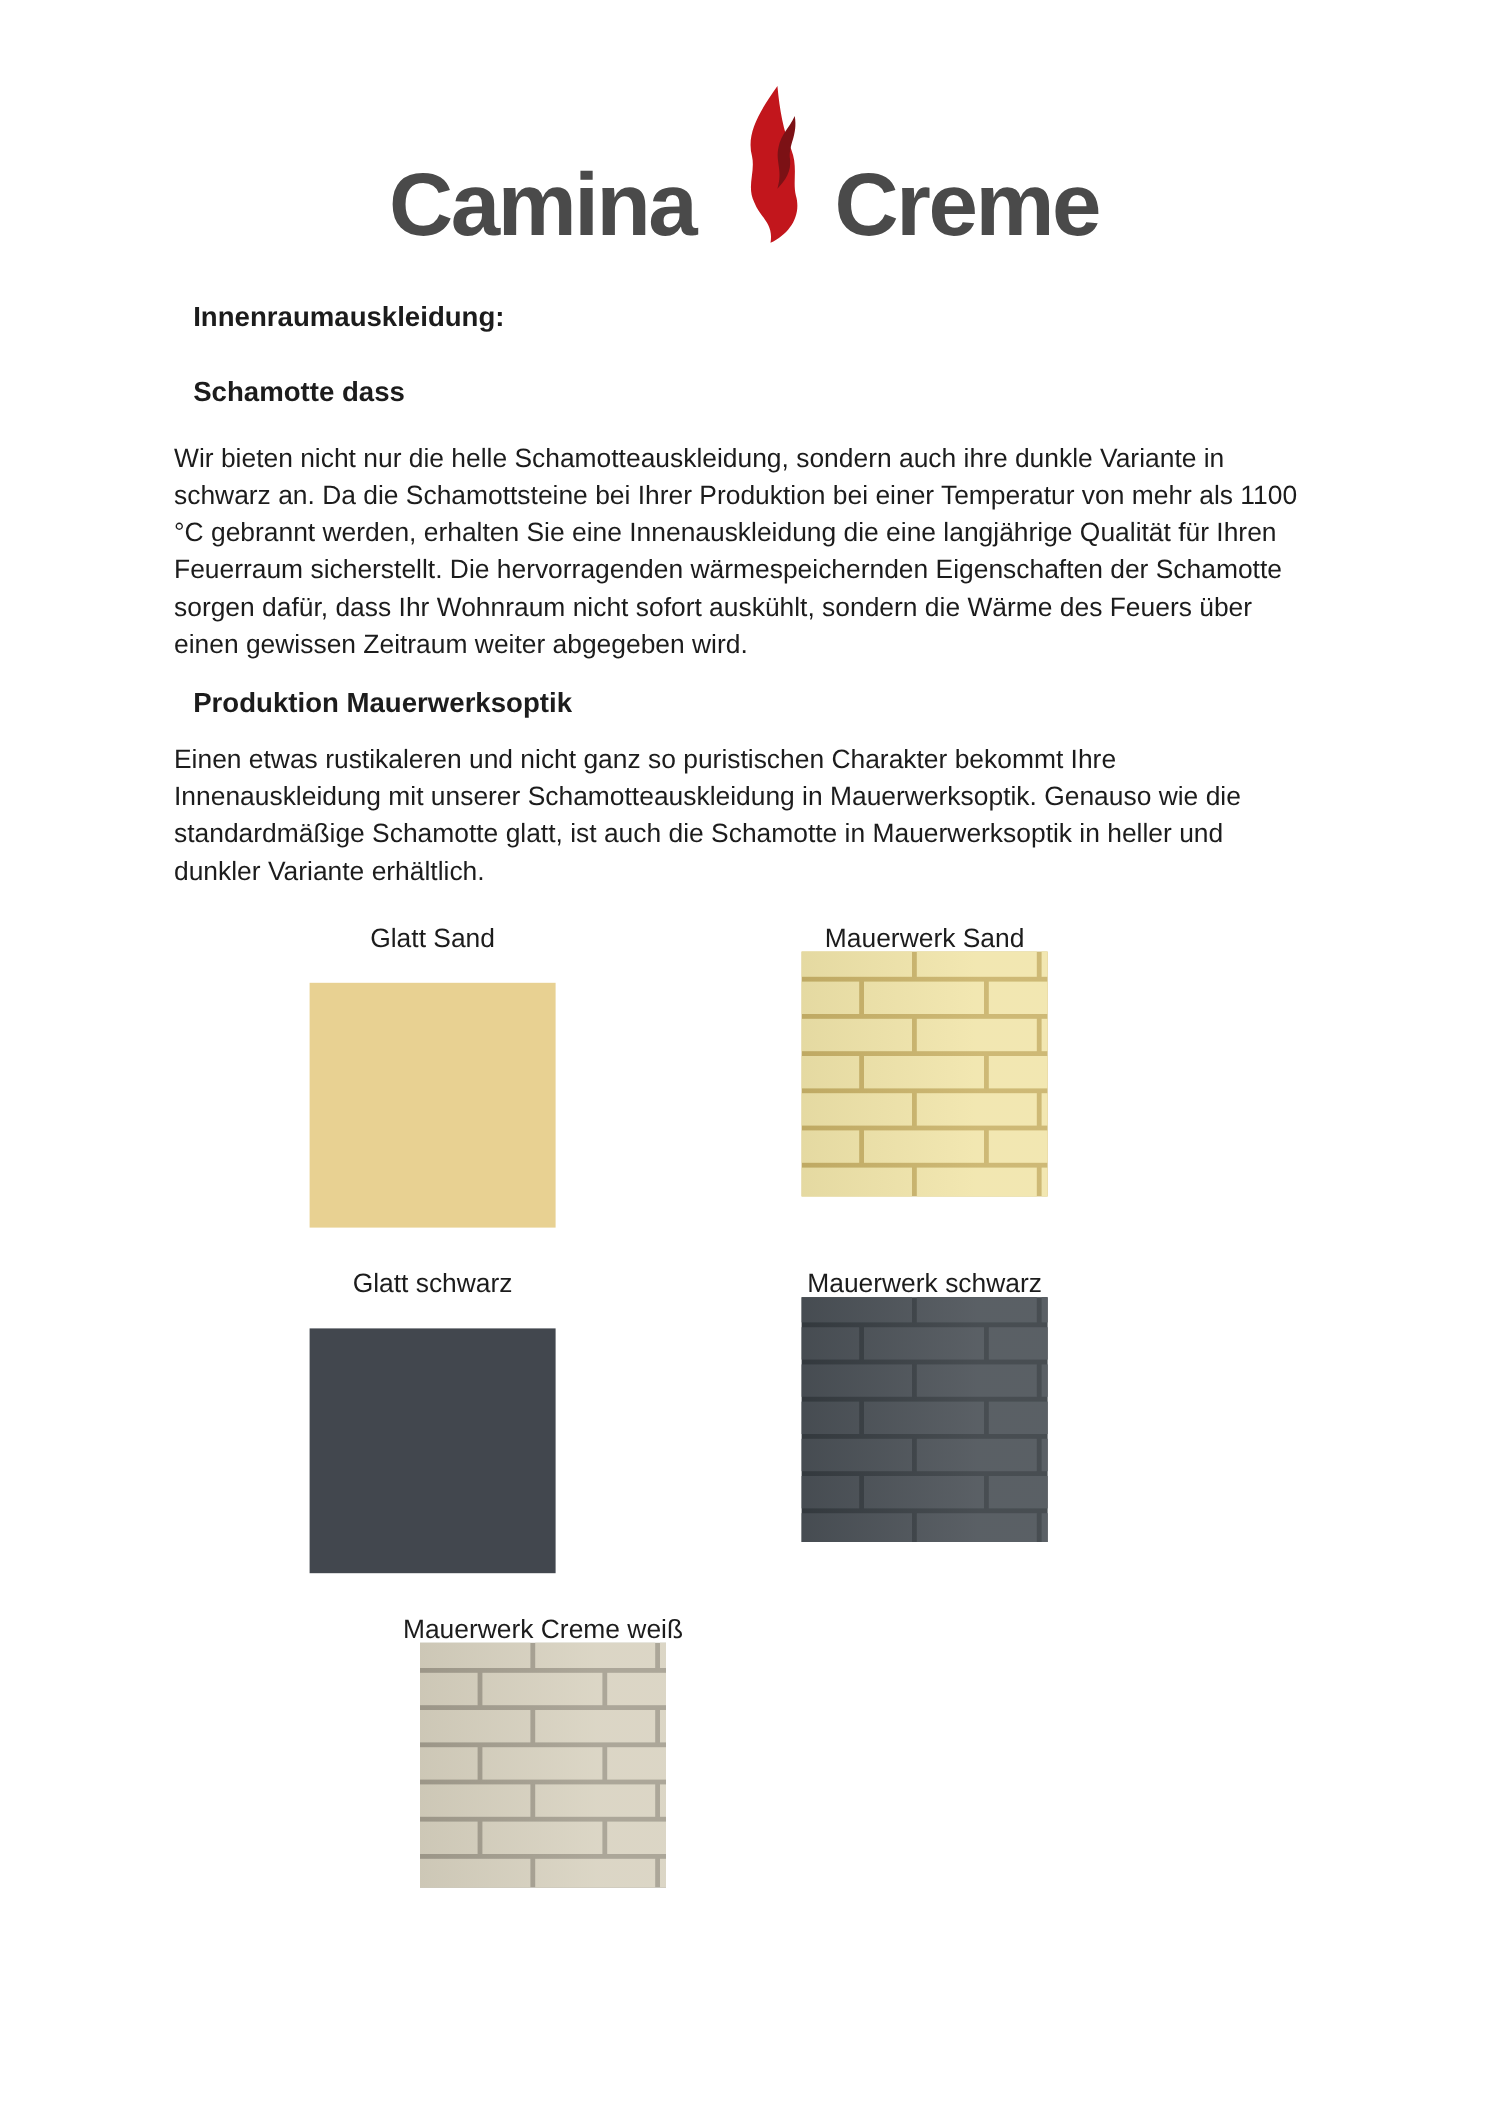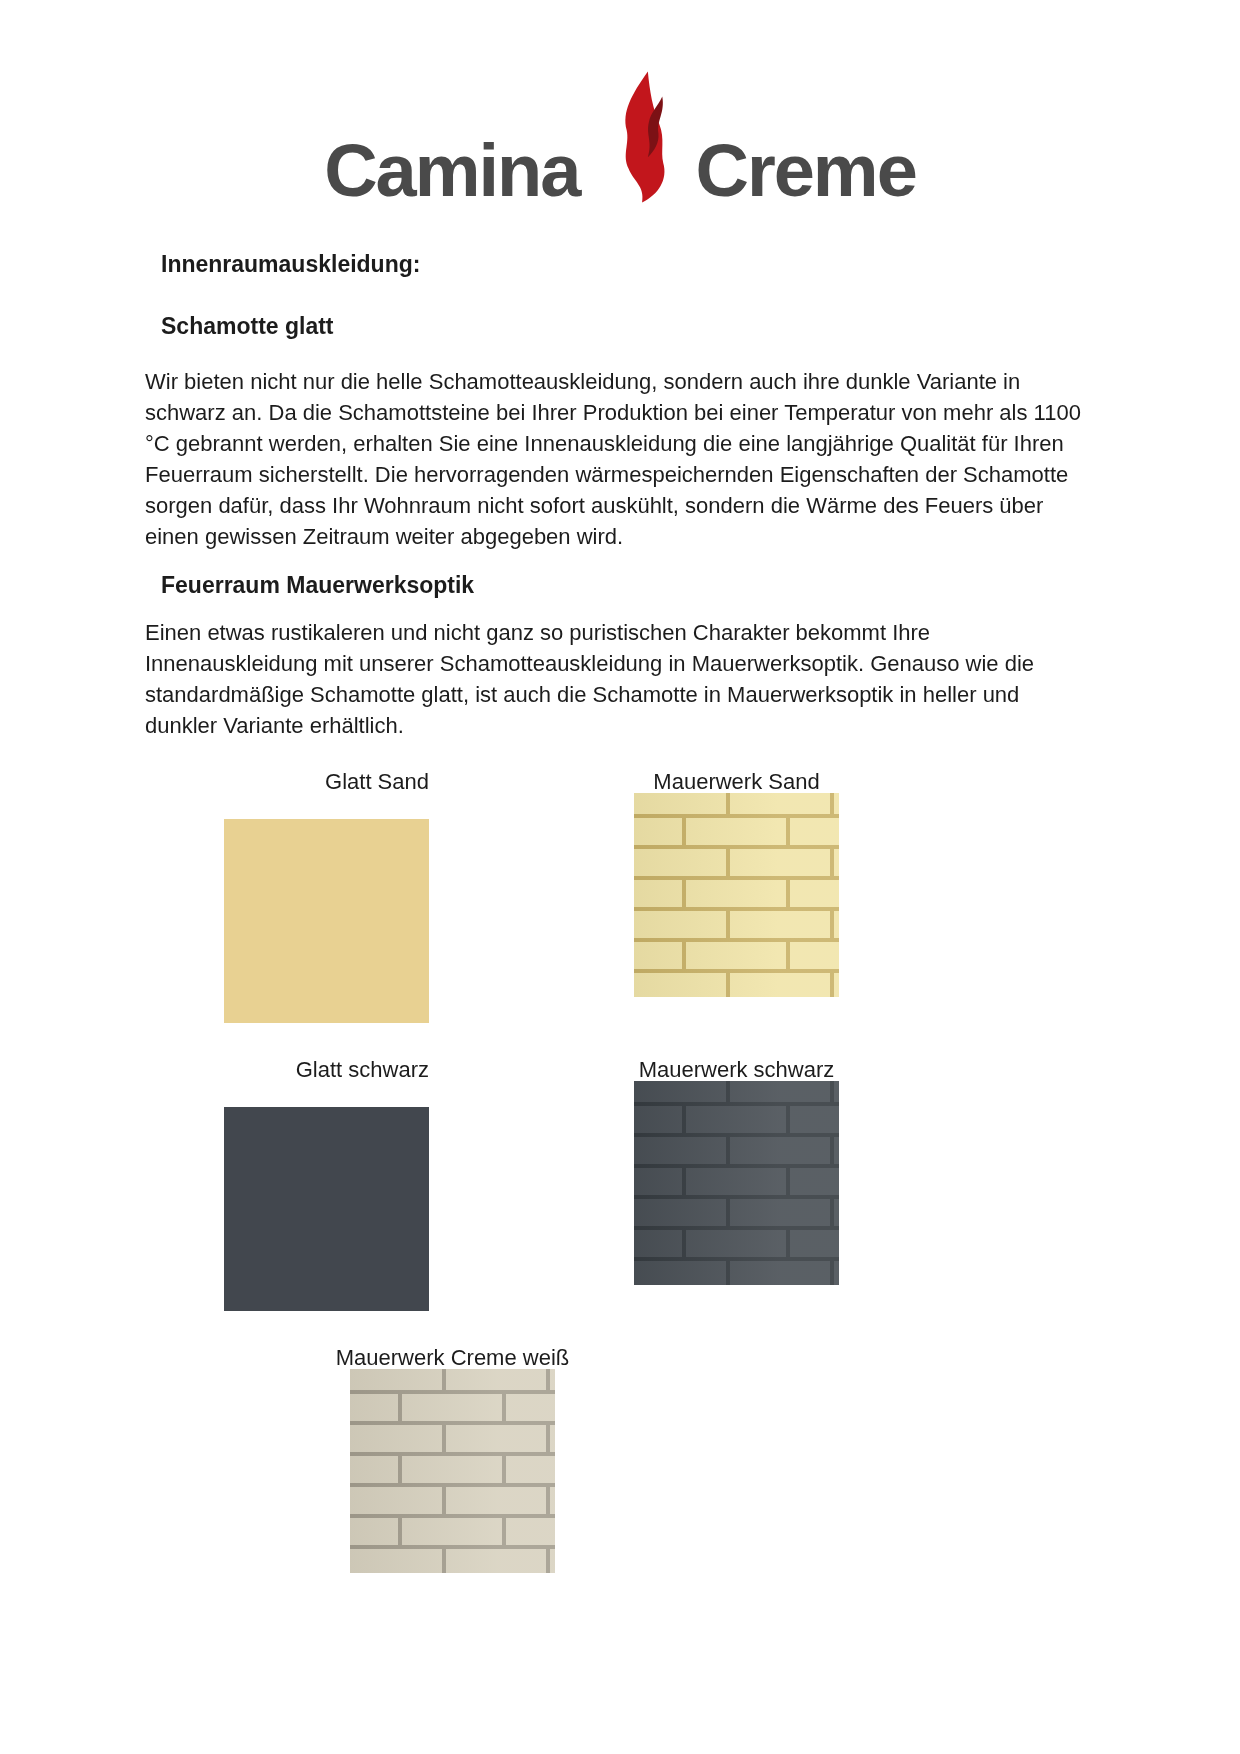--- a/index.html
+++ b/index.html
@@ -33,21 +33,21 @@
   .h-sub1{margin-top:36px;}
   .h-sub2{margin-top:20px;}
   .para{
     font-size:22px;line-height:31px;margin:0;width:952px;
   }
   .p1{margin-top:27px;}
   .p2{margin-top:19px;}
   .sw-area{margin-top:28px;}
   .sw-row{display:flex;margin-bottom:34px;}
   .sw-col{width:205px;display:flex;flex-direction:column;align-items:center;}
-  .sw-col.first{margin-left:79px;align-items:flex-end;}
+  .sw-col.first{margin-left:113px;}
   .sw-col.second{margin-left:205px;}
   .sw-label{font-size:22px;line-height:26px;white-space:nowrap;}
   .swatch{
     width:205px;height:204px;margin-top:24px;
     position:relative;overflow:hidden;flex:0 0 auto;
   }
   .swatch.brick::after{
     content:'';position:absolute;inset:0;pointer-events:none;
     background:linear-gradient(90deg,rgba(0,0,0,0.05),rgba(255,255,255,0.09) 72%);
   }
@@ -62,25 +62,25 @@
     <span class="logo-word">Camina</span>
     <svg class="flame" viewBox="0 0 52 136" aria-hidden="true">
       <path d="M30,0 C13,24 3,42 8,61 C11,75 3,87 10,101 C15,114 27,119 24,136 C41,128 51,112 46,95 C43,83 48,70 42,55 C35,38 32,21 30,0 Z" fill="#c2161c"></path>
       <path d="M45,26 C48,43 39,51 41,64 C42,74 37,82 30,89 C35,73 28,66 31,53 C33,42 40,37 45,26 Z" fill="#7c1115"></path>
     </svg>
     <span class="logo-word">Creme</span>
   </div>
 
   <h1 class="heading h-main">Innenraumauskleidung:</h1>
 
-  <h2 class="heading h-sub1">Schamotte glatt</h2>
+  <h2 class="heading h-sub1">Schamotte dass</h2>
 
   <p class="para p1">Wir bieten nicht nur die helle Schamotteauskleidung, sondern auch ihre dunkle Variante in schwarz an. Da die Schamottsteine bei Ihrer Produktion bei einer Temperatur von mehr als 1100 °C gebrannt werden, erhalten Sie eine Innenauskleidung die eine langjährige Qualität für Ihren Feuerraum sicherstellt. Die hervorragenden wärmespeichernden Eigenschaften der Schamotte sorgen dafür, dass Ihr Wohnraum nicht sofort auskühlt, sondern die Wärme des Feuers über einen gewissen Zeitraum weiter abgegeben wird.</p>
 
-  <h2 class="heading h-sub2">Feuerraum Mauerwerksoptik</h2>
+  <h2 class="heading h-sub2">Produktion Mauerwerksoptik</h2>
 
   <p class="para p2">Einen etwas rustikaleren und nicht ganz so puristischen Charakter bekommt Ihre Innenauskleidung mit unserer Schamotteauskleidung in Mauerwerksoptik. Genauso wie die standardmäßige Schamotte glatt, ist auch die Schamotte in Mauerwerksoptik in heller und dunkler Variante erhältlich.</p>
 
   <div class="sw-area">
 
     <div class="sw-row">
       <div class="sw-col first">
         <div class="sw-label">Glatt Sand</div>
         <div class="swatch" style="background: rgb(232, 209, 146);"></div>
       </div>

